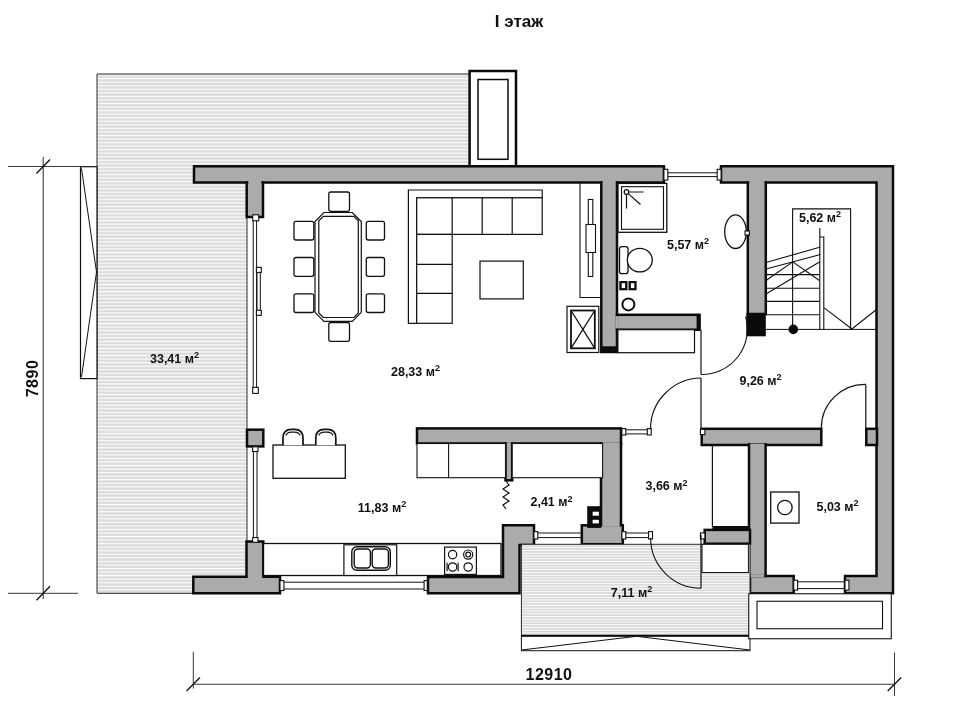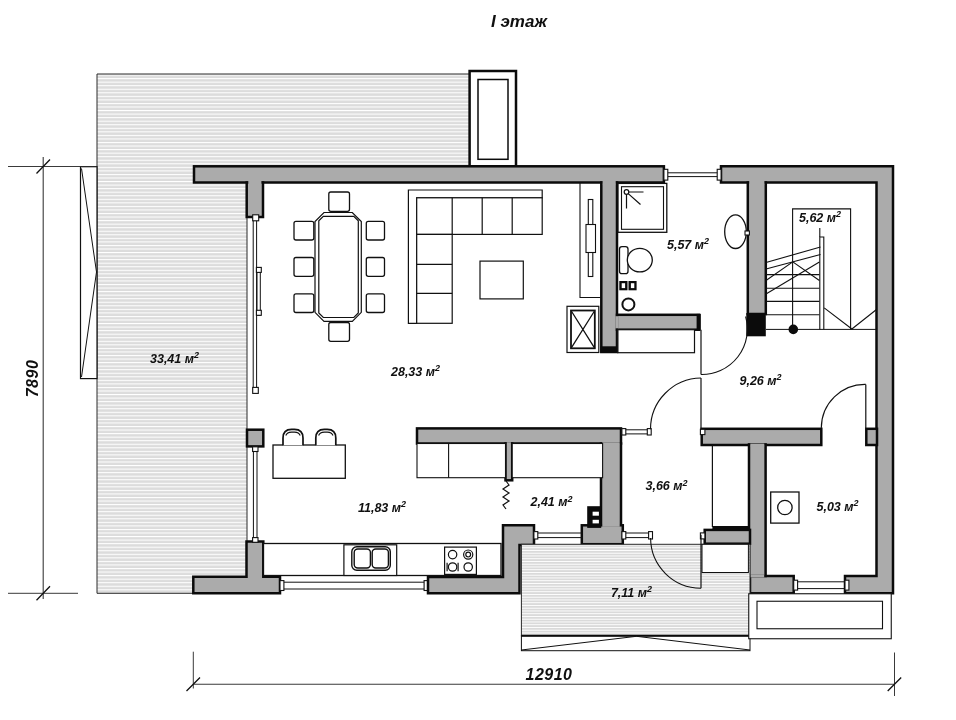--- a/index.html
+++ b/index.html
@@ -1,16 +1,16 @@
 <!DOCTYPE html>
 <html><head>
 <meta charset="utf-8">
 <style>
   html,body{margin:0;padding:0;background:#ffffff;}
-  #plan{width:936px;height:720px;position:relative;font-family:"Liberation Sans",sans-serif;font-style:italic;}
+  #plan{width:936px;height:720px;position:relative;font-family:"Liberation Sans",sans-serif;}
   svg{position:absolute;left:0;top:0;}
   text{font-family:"Liberation Sans",sans-serif;font-weight:bold;fill:#101010;}
 </style>
 </head>
 <body>
 <div id="plan">
 <svg width="956" height="720" viewBox="0 0 956 720">
 <defs>
   <pattern id="hterr" width="8" height="3.55" patternUnits="userSpaceOnUse">
     <rect width="8" height="3.55" fill="#ffffff"></rect>

